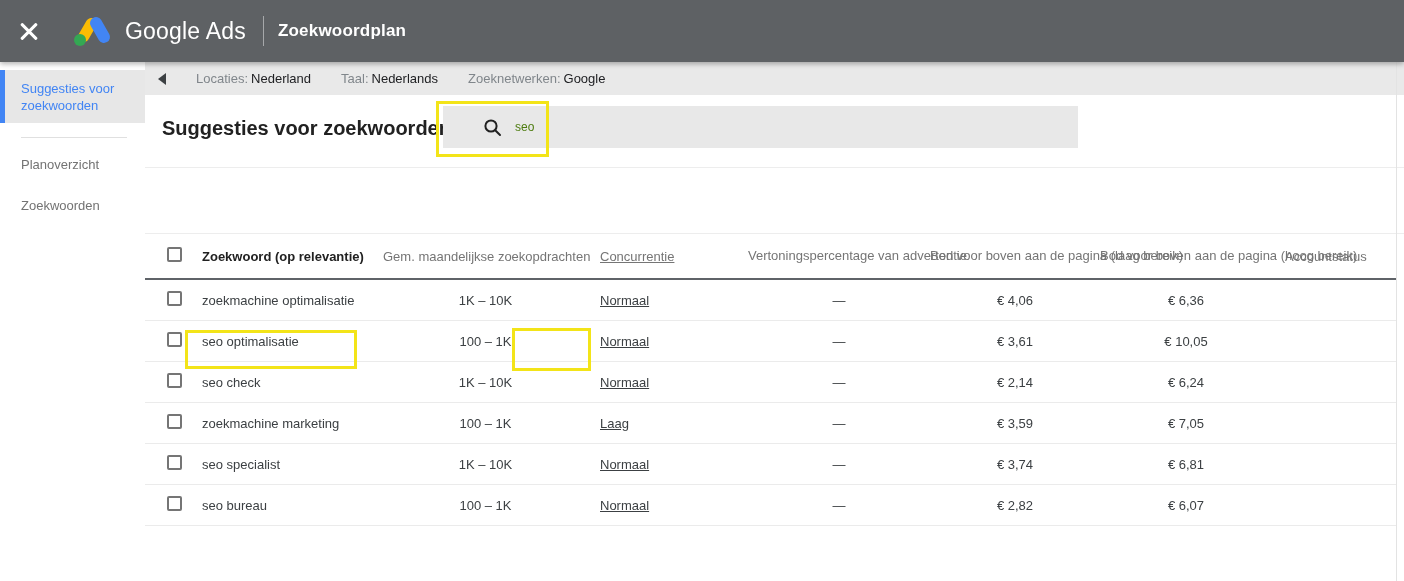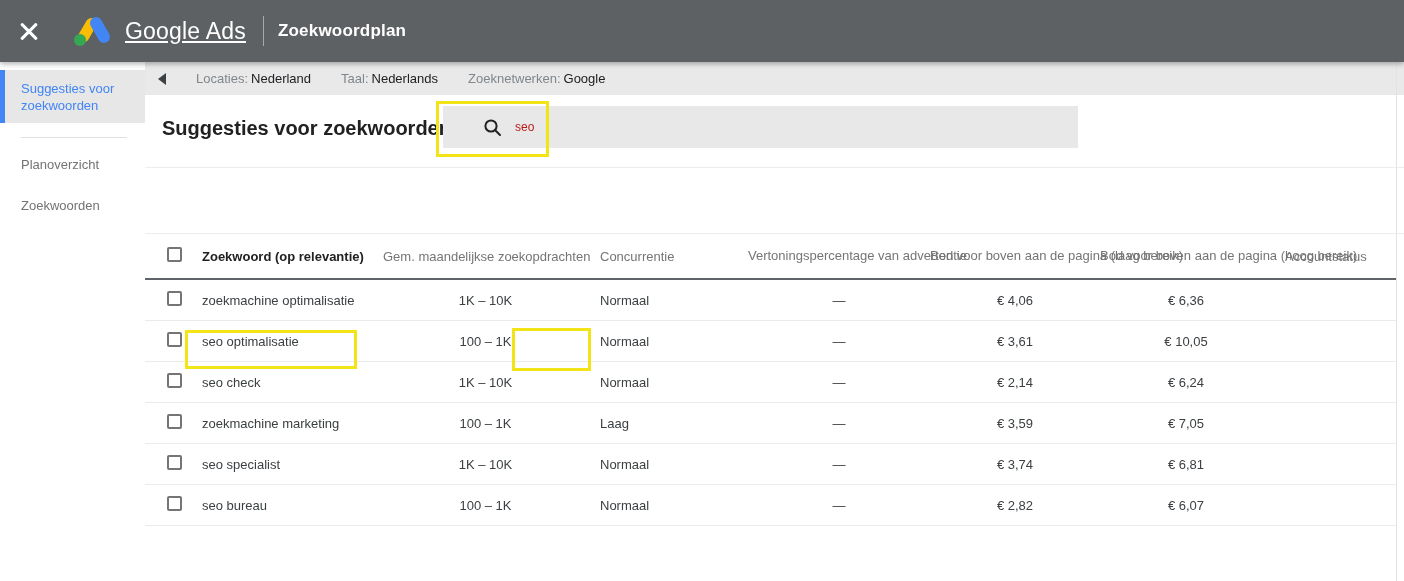--- a/index.html
+++ b/index.html
@@ -15,21 +15,21 @@
     width: 22px; height: 3px; background: #fff; border-radius: 1px; }
   .close-x::before { transform: rotate(45deg); }
   .close-x::after  { transform: rotate(-45deg); }
   .ads-logo { position: relative; width: 40px; height: 32px; margin-left: 34px; }
   .ads-logo .leg-y { position: absolute; left: 9px; top: 2px; width: 11px; height: 26px;
     background: #fbbc04; border-radius: 6px; transform: rotate(30deg); }
   .ads-logo .dot-g { position: absolute; left: 1px; top: 19px; width: 12px; height: 12px;
     background: #34a853; border-radius: 50%; }
   .ads-logo .leg-b { position: absolute; left: 21px; top: 1px; width: 12px; height: 28px;
     background: #4285f4; border-radius: 6px; transform: rotate(-30deg); }
-  .brand { color: #fff; font-size: 23px; font-weight: 400; margin-left: 12px; letter-spacing: .2px; text-decoration: underline; }
+  .brand { color: #fff; font-size: 23px; font-weight: 400; margin-left: 12px; letter-spacing: .2px; }
   .tb-sep { width: 1px; height: 30px; background: rgba(255,255,255,.45); margin: 0 14px 0 17px; }
   .tb-title { color: #fff; font-size: 17px; font-weight: 700; letter-spacing: .2px; }
 
   
   .body-row { display: flex; height: 519px; }
   .sidebar { width: 145px; background: #fff; padding-top: 8px; flex: none; }
   .side-sel { position: relative; background: #e7e7e7; color: #4285f4; font-size: 13px;
     line-height: 17px; padding: 10px 10px 9px 21px; font-weight: 400; cursor: pointer; }
   .side-sel .selbar { position: absolute; left: 0; top: 0; bottom: 0; width: 5px; background: #4285f4; }
   .side-div { height: 1px; background: #e0e0e0; margin: 14px 18px 6px 21px; }
@@ -47,42 +47,42 @@
   .crumb:first-of-type { margin-left: 23px; }
   .c-label { color: #80868b; }
   .c-value { color: #202124; margin-left: 3px; }
 
   
   .titlerow { position: relative; height: 73px; border-bottom: 1px solid #ededed; }
   .page-title { position: absolute; left: 17px; top: 22px; font-size: 20px; font-weight: 700; color: #212121; }
   .searchbar { position: absolute; left: 298px; top: 11px; width: 635px; height: 42px;
     background: #e8e8e8; display: flex; align-items: center; cursor: text; }
   .searchbar svg { margin-left: 40px; flex: none; }
-  .search-text { font-size: 12px; color: #b91c1c; margin-left: 13px; }
+  .search-text { font-size: 12px; color: #4d7c0f; margin-left: 13px; }
 
   .gap-block { height: 66px; border-bottom: 1px solid #ededed; }
 
   
   .filterrow { height: 48px; display: flex; align-items: center; border-bottom: 1px solid #e8e8e8; }
   .filterrow svg { margin-left: 24px; flex: none; }
   .filter-link { color: #4285f4; font-size: 13px; margin-left: 20px; cursor: pointer; }
 
   
   .ktable { width: 1251px; font-size: 13px; color: #3c4043; }
   .tr { display: grid; grid-template-columns: 57px 181px 205px 160px 182px 170px 172px 1fr;
     align-items: center; }
   .thead { min-height: 46px; border-bottom: 2px solid #5f6368; color: #757575; }
   .thead .th-kw { font-weight: 700; color: #212121; }
   .trow { height: 41px; border-bottom: 1px solid #ebebeb; background: #fff; }
   .td-check { padding-left: 22px; }
   .checkbox { display: inline-block; width: 15px; height: 15px; border: 2px solid #757575;
     border-radius: 2px; background: #fff; cursor: pointer; }
   .al { text-align: left; }
   .ar { text-align: center; white-space: nowrap; }
-  .pad-conc { padding-left: 12px; }
+  .pad-conc { padding-left: 12px; text-decoration: underline; }
   .pad-acct { padding-left: 13px; }
   .th2 { line-height: 16px; }
   .nowrap { white-space: nowrap; }
 
   
   .hl { position: absolute; border: 3px solid #f3e418; z-index: 9; pointer-events: none; }
   .hl-search  { left: 436px; top: 101px; width: 113px; height: 56px; }
   .hl-keyword { left: 185px; top: 330px; width: 172px; height: 39px; }
   .hl-volume  { left: 512px; top: 328px; width: 79px;  height: 43px; }
 </style>

